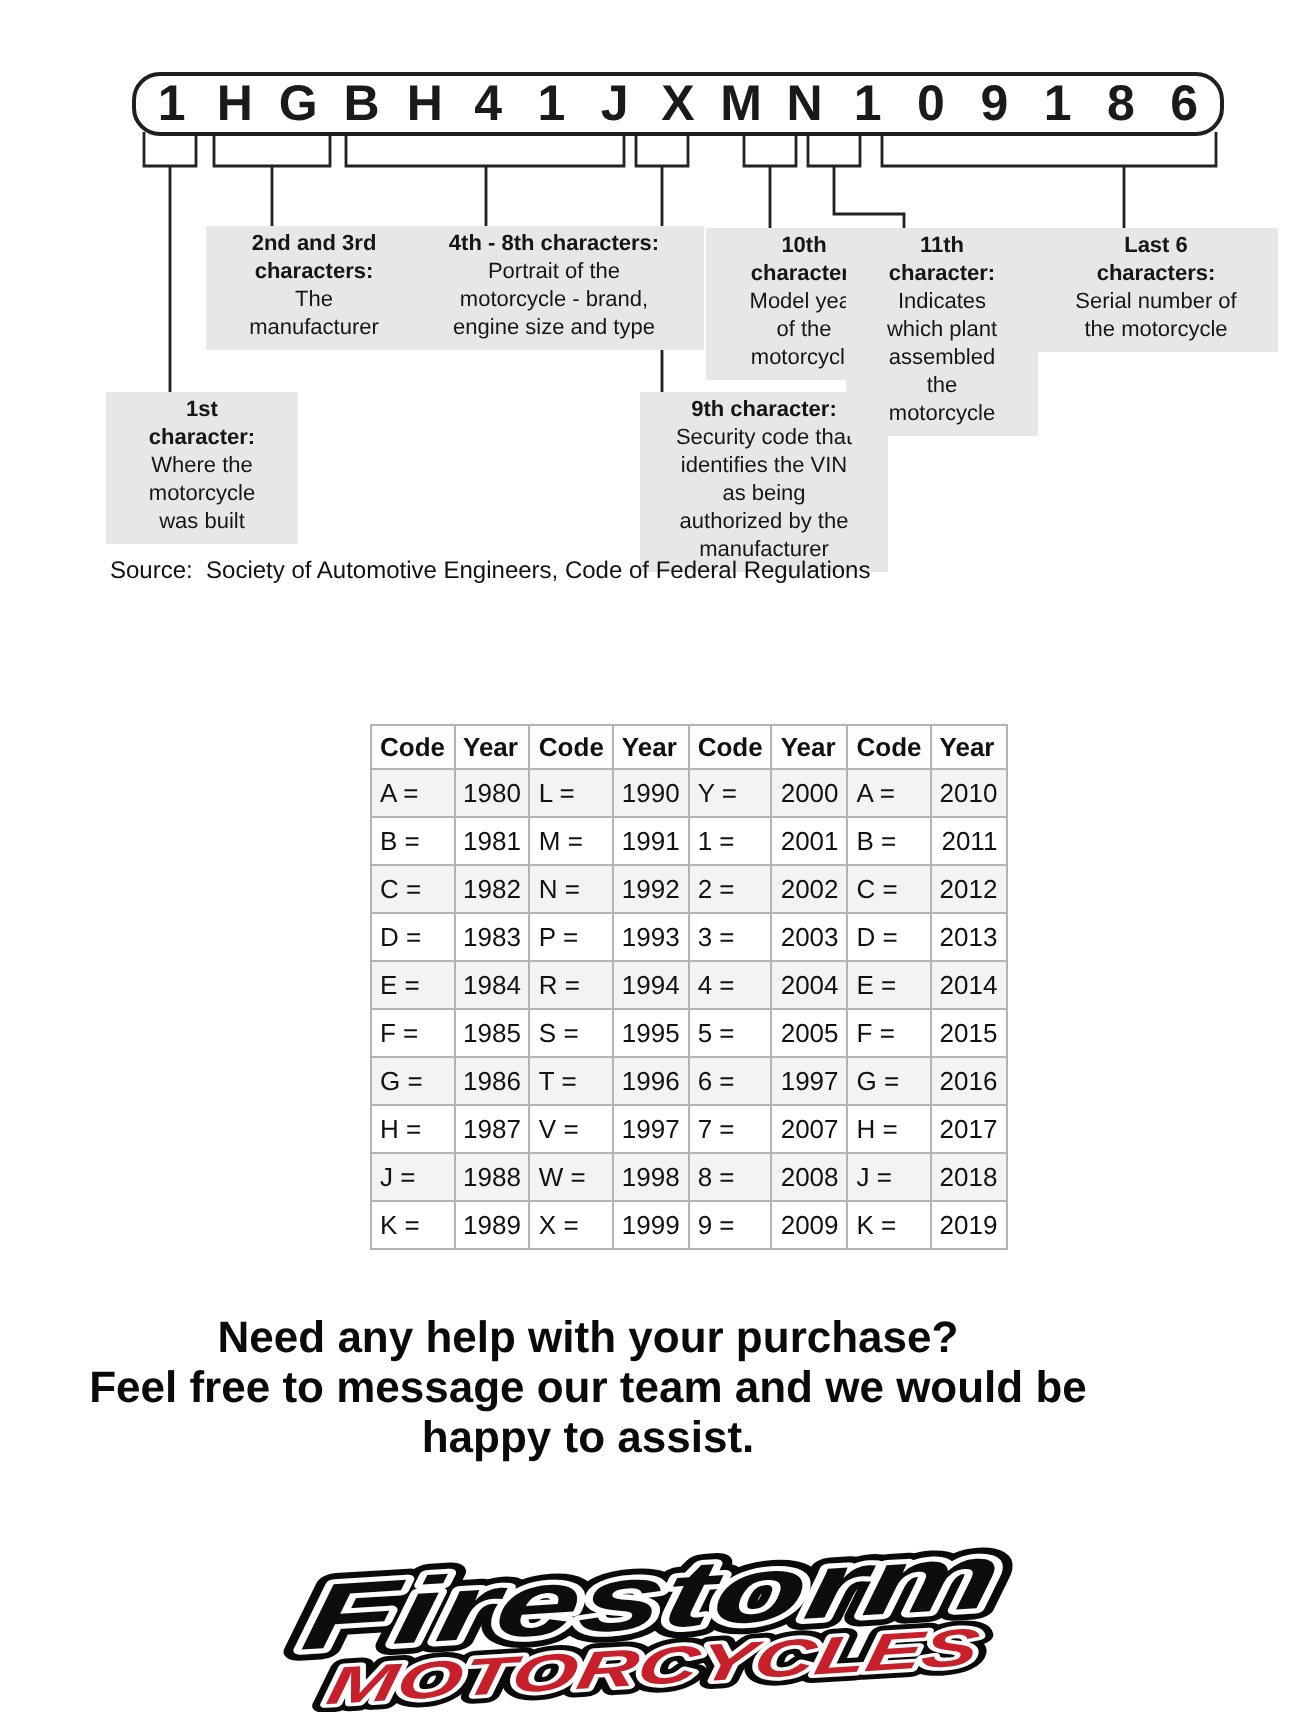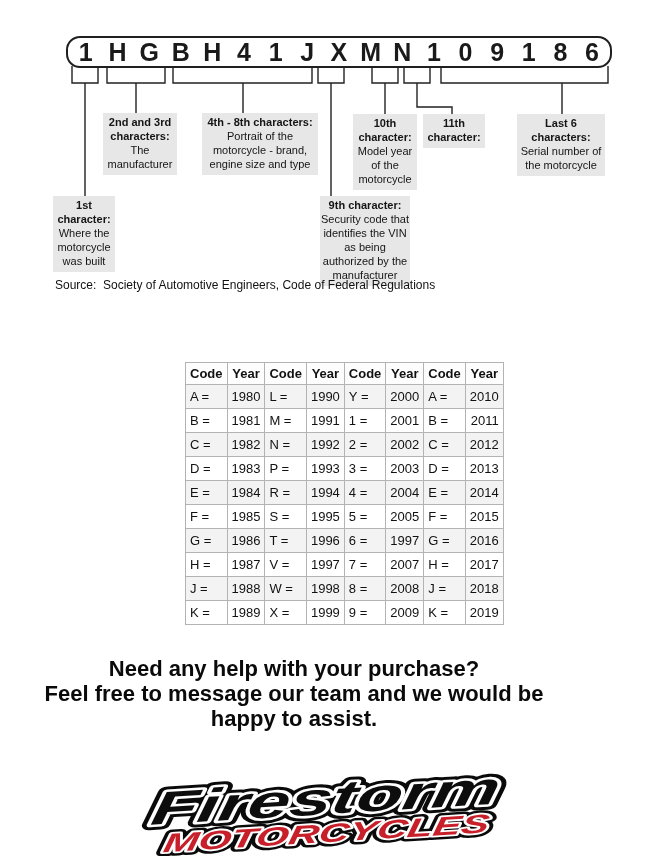--- a/index.html
+++ b/index.html
@@ -18,42 +18,42 @@
     display:flex; align-items:center; justify-content:space-between;
     padding:0 2px;
   }
   .vin-char {
     flex:1 1 0; text-align:center;
     font-size:25px; font-weight:bold; color:#1a1a1a; line-height:1;
   }
 
   .callout {
     position:absolute; background:#e7e7e7; text-align:center;
-    font-size:11px; line-height:1.27; color:#151515; padding:3px 0;
+    font-size:11px; line-height:1.27; color:#151515; padding:3px 17px;
   }
   .callout .t { font-weight:bold; display:block; }
   .callout .d { font-weight:normal; display:block; }
   #callout-1 { left:53px;  top:196px; width:62px;  }
   #callout-2 { left:103px; top:113px; width:74px;  }
   #callout-3 { left:202px; top:113px; width:116px; }
   #callout-4 { left:320px; top:196px; width:90px;  }
   #callout-5 { left:353px; top:114px; width:64px;  }
   #callout-6 { left:423px; top:114px; width:62px;  }
   #callout-7 { left:517px; top:114px; width:88px;  }
 
   #source-note {
     position:absolute; left:55px; top:278px; font-size:12px; color:#111;
     white-space:pre;
   }
 
   
   #year-table-wrap { position:absolute; left:185px; top:362px; }
   #year-table { border-collapse:collapse; font-size:13px; color:#111; }
   #year-table th, #year-table td { border:1px solid #b3b3b3; padding:0 4px; }
-  #year-table th { height:21px; font-weight:bold; text-align:center; background:#fdfdfd; }
+  #year-table th { height:21px; font-weight:bold; text-align:left; background:#fdfdfd; }
   #year-table td { height:23px; }
   #year-table col.c-code { width:37px; }
   #year-table col.c-year { width:35px; }
   #year-table td.year { text-align:right; }
   #year-table td.code { text-align:left; }
   #year-table tbody tr:nth-child(odd) { background:#f3f3f3; }
   #year-table tbody tr:nth-child(even) { background:#ffffff; }
 
   
   #help-block {
@@ -125,20 +125,21 @@
     <div class="callout" id="callout-4">
       <span class="t">9th character:</span>
       <span class="d">Security code that identifies the VIN as being authorized by the manufacturer</span>
     </div>
     <div class="callout" id="callout-5">
       <span class="t">10th character:</span>
       <span class="d">Model year of the motorcycle</span>
     </div>
     <div class="callout" id="callout-6">
       <span class="t">11th character:</span>
+      <span class="d">Indicates which plant assembled the motorcycle</span>
     </div>
     <div class="callout" id="callout-7">
       <span class="t">Last 6 characters:</span>
       <span class="d">Serial number of the motorcycle</span>
     </div>
 
     <div id="source-note">Source:  Society of Automotive Engineers, Code of Federal Regulations</div>
   </div>
 
   <div id="year-table-wrap">

